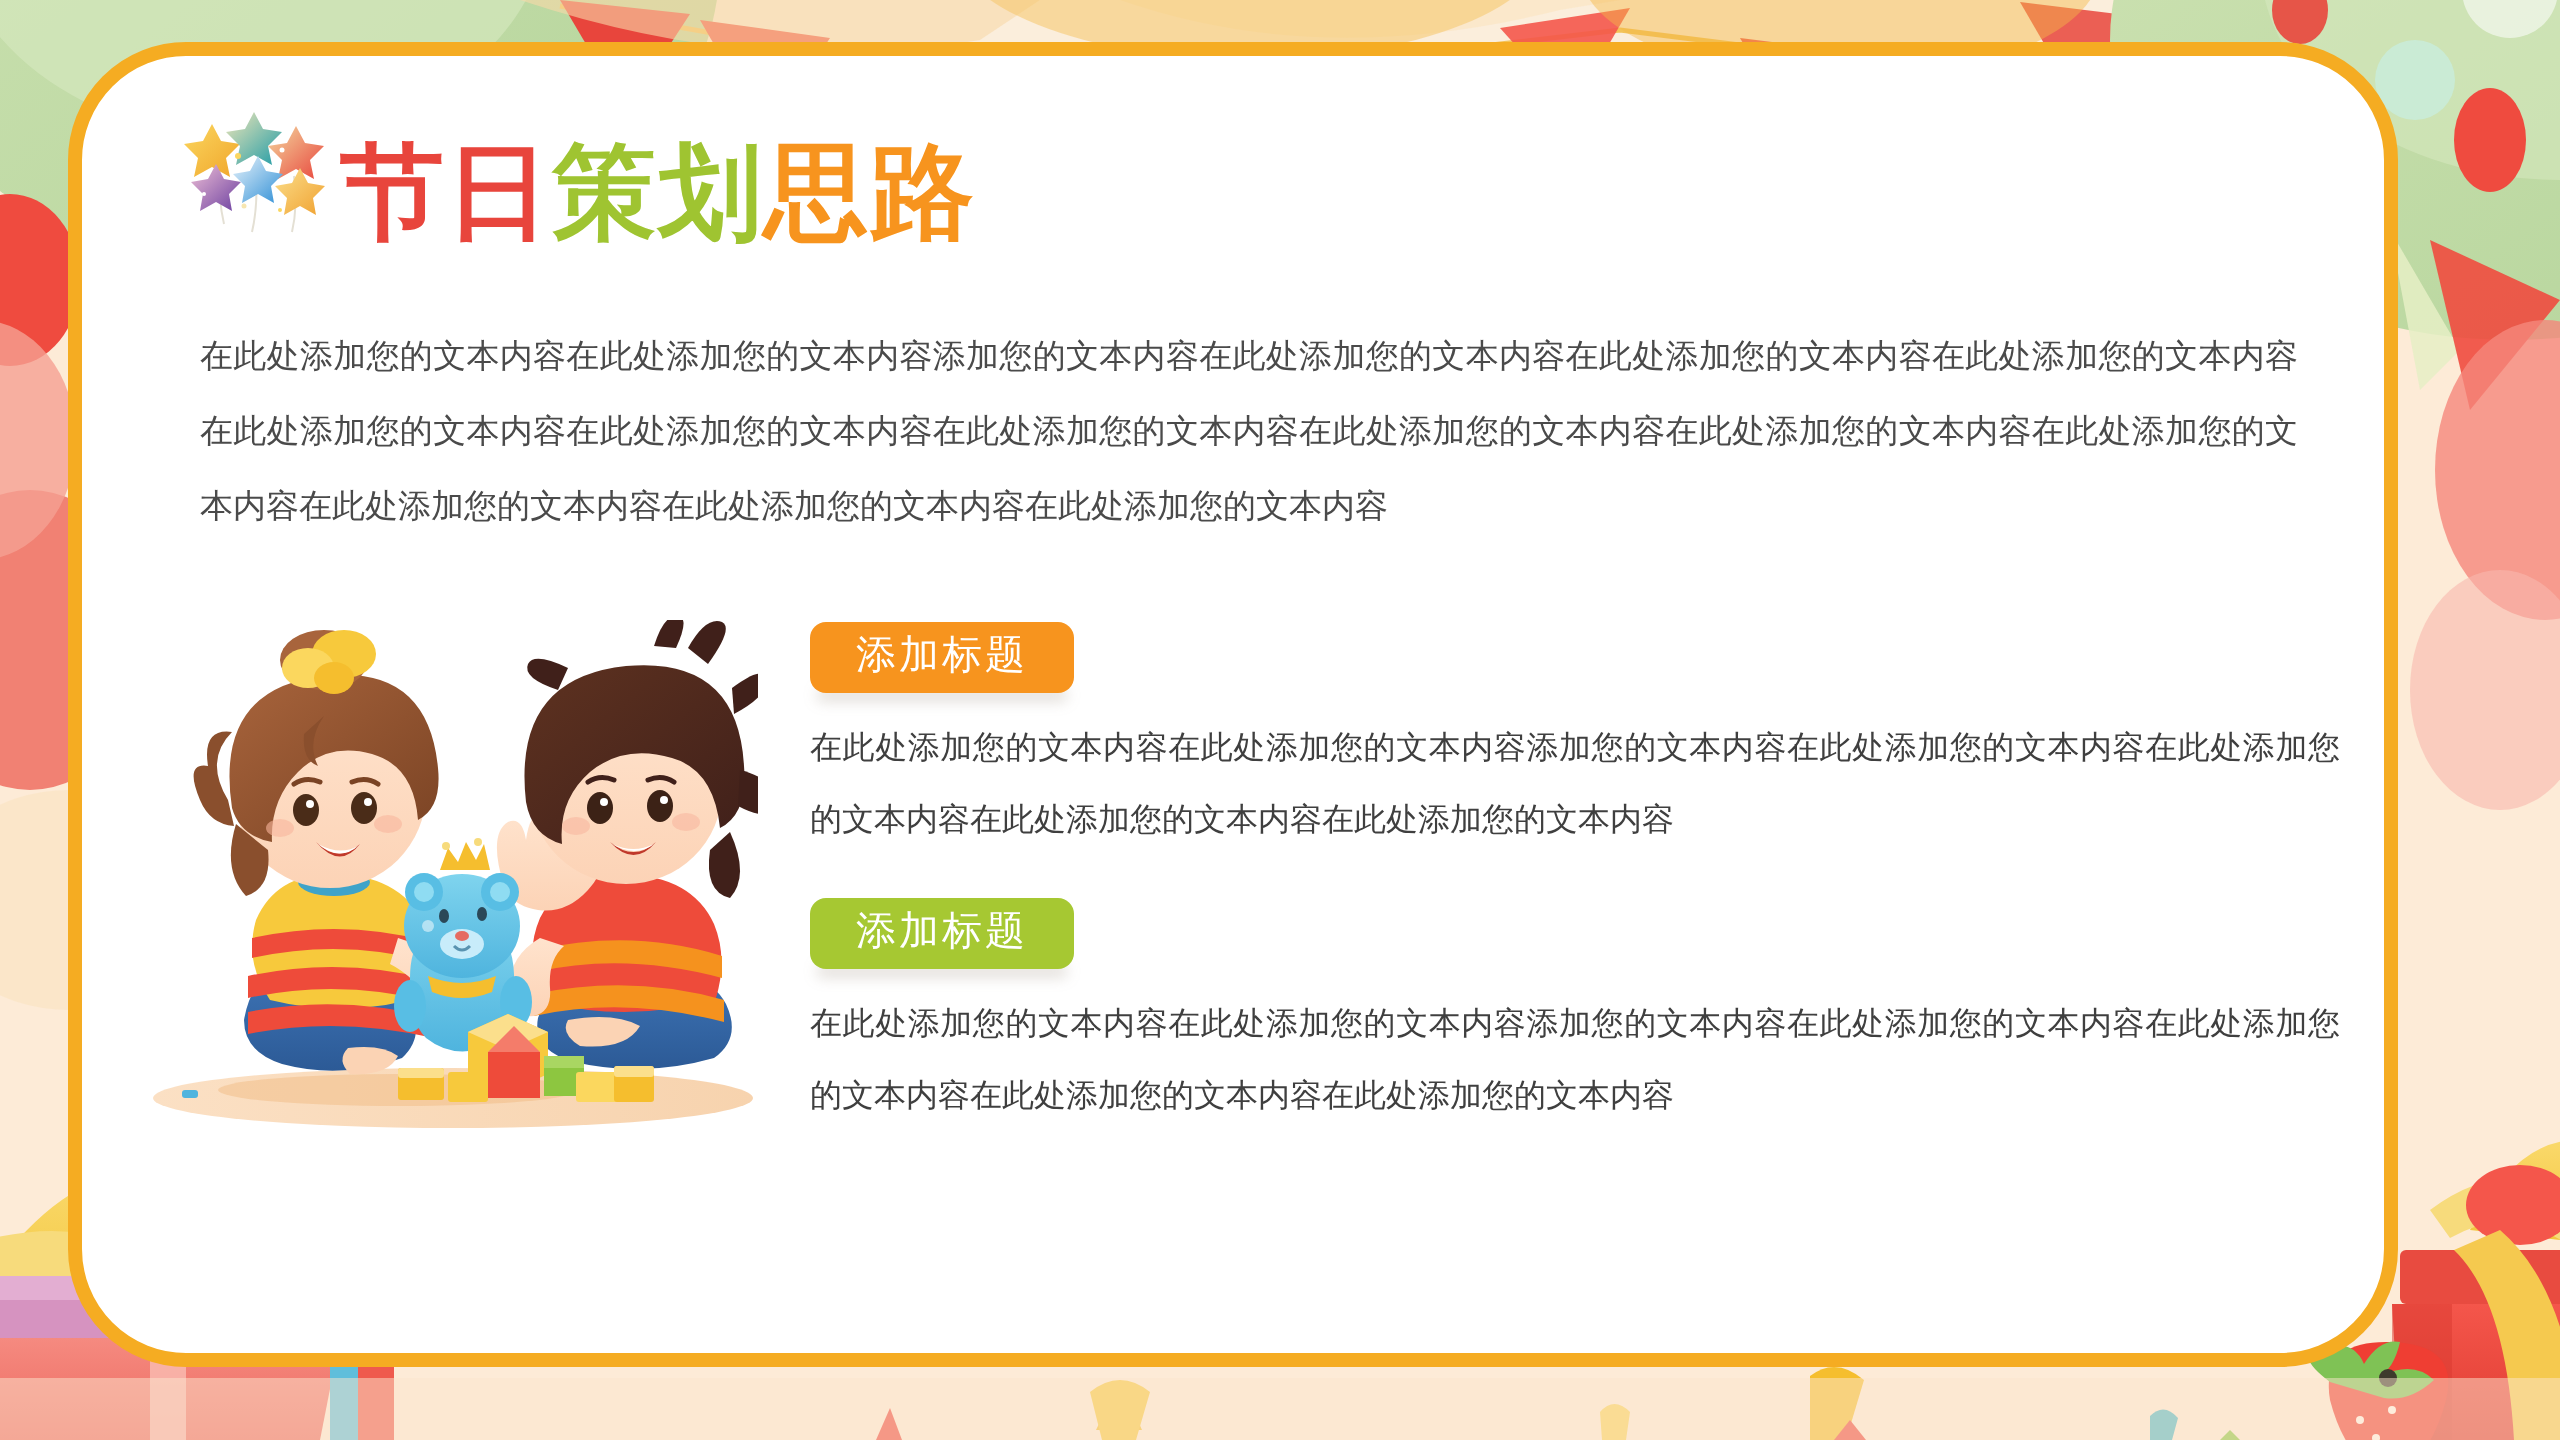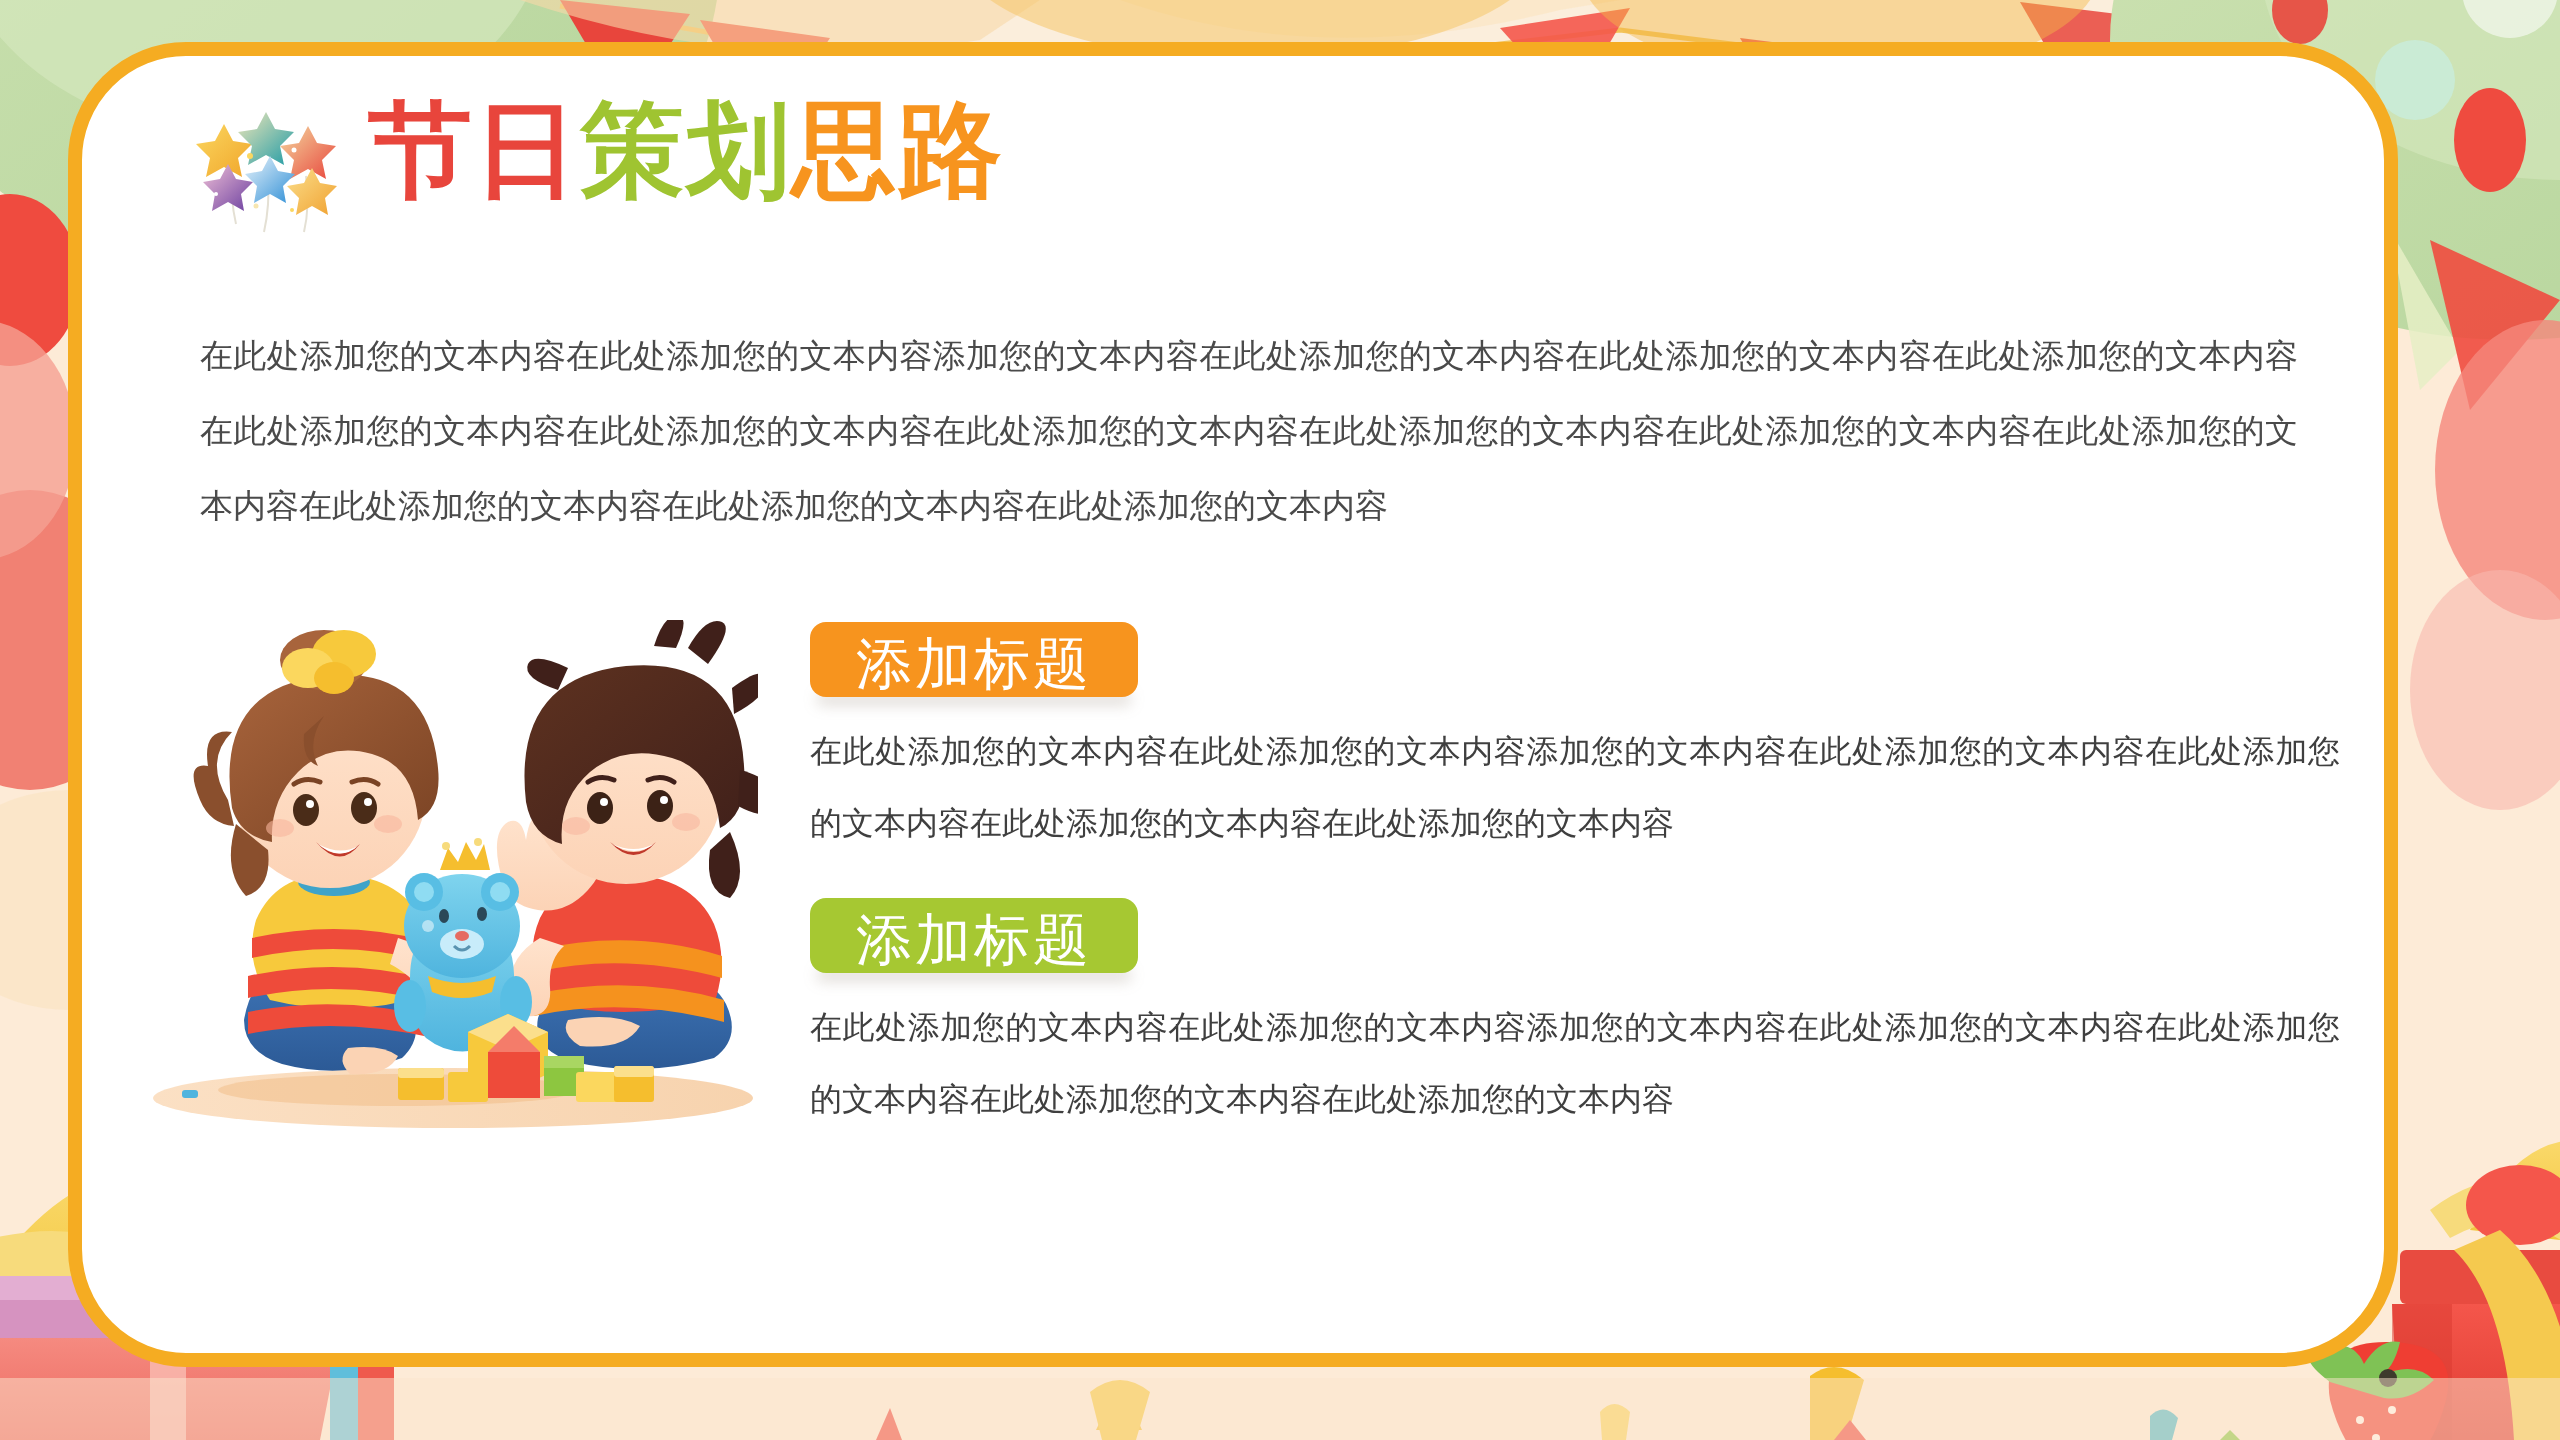--- a/index.html
+++ b/index.html
@@ -20,22 +20,22 @@
     left:68px; top:42px;
     width:2330px; height:1325px;
     background:#FFFFFF;
     border:14px solid #F5AC22;
     border-radius:118px;
     z-index:5;
   }
 
   
   #title-row {
-    position:absolute; left:196px; top:98px;
-    display:flex; gap:20px;
+    position:absolute; left:184px; top:98px;
+    display:flex; align-items:flex-end; gap:4px;
     z-index:8;
   }
   #stars-icon { width:152px; height:140px; flex:0 0 auto; margin-bottom:6px; }
   #title-text {
     font-size:104px; line-height:1.0;
     font-weight:700;
     letter-spacing:2px;
     white-space:nowrap;
     font-family:"DejaVu Sans","Liberation Sans",sans-serif;
   }
@@ -64,24 +64,24 @@
   }
   #illustration svg { width:100%; height:100%; display:block; }
 
   
   .block { position:absolute; z-index:8; }
   #block-1 { left:810px; top:622px; width:1530px; }
   #block-2 { left:810px; top:898px; width:1530px; }
 
   .badge {
     display:inline-block;
-    padding:9px 46px 0 46px;
+    padding:9px 46px 15px 46px;
     border-radius:16px;
     color:#FFFFFF;
-    font-size:56px;
+    font-size:40px;
     line-height:1.18;
     letter-spacing:3px;
     font-family:"DejaVu Sans","Liberation Sans",sans-serif;
     position:relative;
   }
   .badge::after{
     content:""; position:absolute; left:6px; right:6px; bottom:-9px; height:14px;
     background:rgba(120,100,80,.20); filter:blur(7px); border-radius:10px; z-index:-1;
   }
   .badge-orange { background:#F7941E; }

